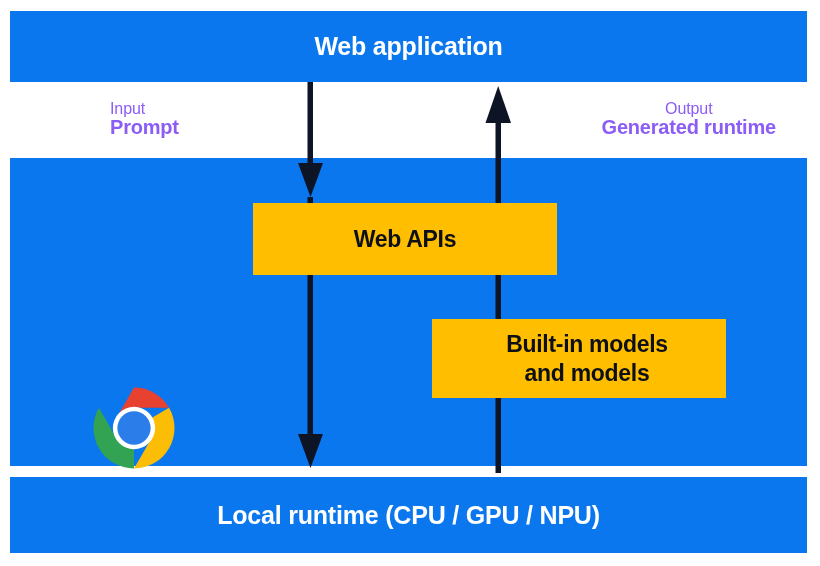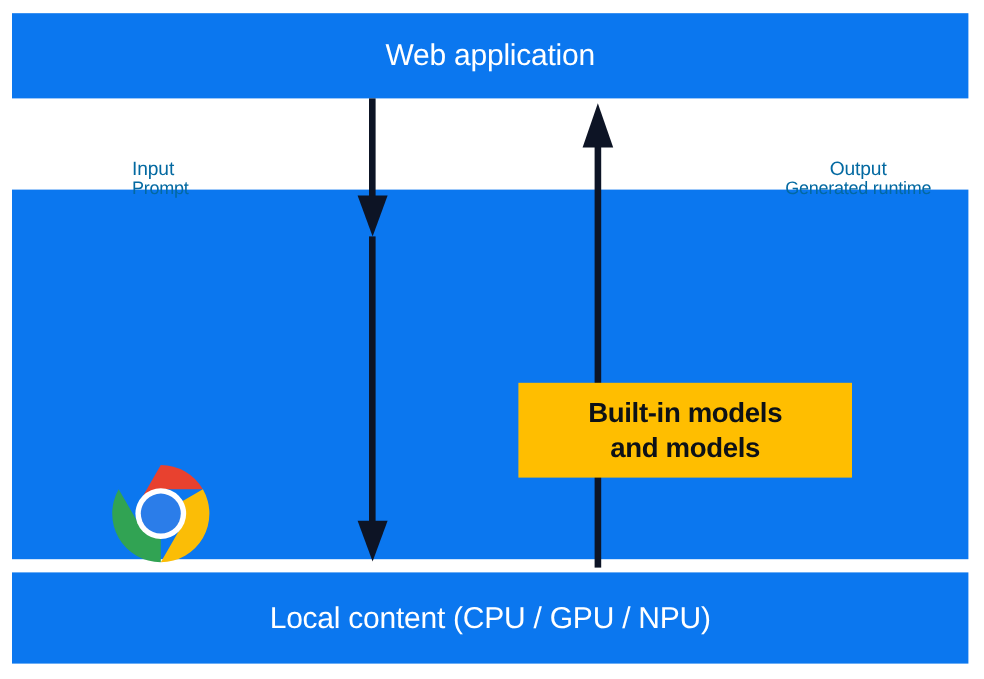--- a/index.html
+++ b/index.html
@@ -38,44 +38,43 @@
     display: block;
   }
   #bar-local-hardware {
     top: 477px;
     height: 76px;
   }
 
   .bar-title {
     color: #ffffff;
     font-size: 25px;
-    font-weight: normal;
+    font-weight: bold;
     letter-spacing: -0.2px;
     line-height: 1;
     white-space: nowrap;
   }
 
   
   .flow-label {
     position: absolute;
-    color: #0369a1;
+    color: #8b5cf6;
     line-height: 1.08;
     white-space: nowrap;
-    margin-top: 33px;
   }
   .flow-label .kind {
     display: block;
     font-size: 16px;
     font-weight: normal;
     letter-spacing: -0.1px;
   }
   .flow-label .value {
     display: block;
-    font-size: 15px;
-    font-weight: normal;
+    font-size: 20px;
+    font-weight: bold;
     letter-spacing: -0.2px;
   }
   #label-input {
     left: 110px;
     top: 100px;
     text-align: left;
   }
   #label-output {
     right: 44px;
     top: 100px;
@@ -111,20 +110,21 @@
     height: 72px;
     font-size: 23px;
   }
   #box-builtin-models {
     left: 432px;
     top: 319px;
     width: 278px;
     height: 79px;
     font-size: 23px;
     line-height: 1.22;
+    padding-left: 16px;
   }
   #box-builtin-models .two-line {
     display: block;
   }
 
   
   #browser-block {
     position: absolute;
     left: 48px;
     top: 225px;
@@ -166,41 +166,44 @@
 
         <circle cx="50" cy="50" r="23.5" fill="#ffffff"></circle>
 
         <circle cx="50" cy="50" r="18.5" fill="#2b7de9"></circle>
       </svg>
       <span id="browser-label">Browser</span>
     </div>
   </div>
 
   <div class="bar" id="bar-local-hardware">
-    <span class="bar-title">Local content (CPU / GPU / NPU)</span>
+    <span class="bar-title">Local runtime (CPU / GPU / NPU)</span>
   </div>
 
   <svg id="arrow-layer">
 
     <g>
       <rect x="307.5" y="82" width="5.5" height="84" fill="#0d1425"></rect>
       <polygon points="298,163 323,163 310.5,197" fill="#0d1425"></polygon>
     </g>
 
     <g>
       <rect x="307.5" y="197" width="5.5" height="240" fill="#0d1425"></rect>
       <polygon points="298,434 323,434 310.5,468" fill="#0d1425"></polygon>
     </g>
 
     <g>
       <rect x="495.5" y="118" width="5.5" height="355" fill="#0d1425"></rect>
       <polygon points="485.5,123 511,123 498.2,86" fill="#0d1425"></polygon>
     </g>
   </svg>
 
+  <div class="yellow-box" id="box-web-apis">
+    <span>Web APIs</span>
+  </div>
 
   <div class="yellow-box" id="box-builtin-models">
     <span>
       <span class="two-line">Built-in models</span>
       <span class="two-line">and models</span>
     </span>
   </div>
 
   <div class="flow-label" id="label-input">
     <span class="kind">Input</span>

